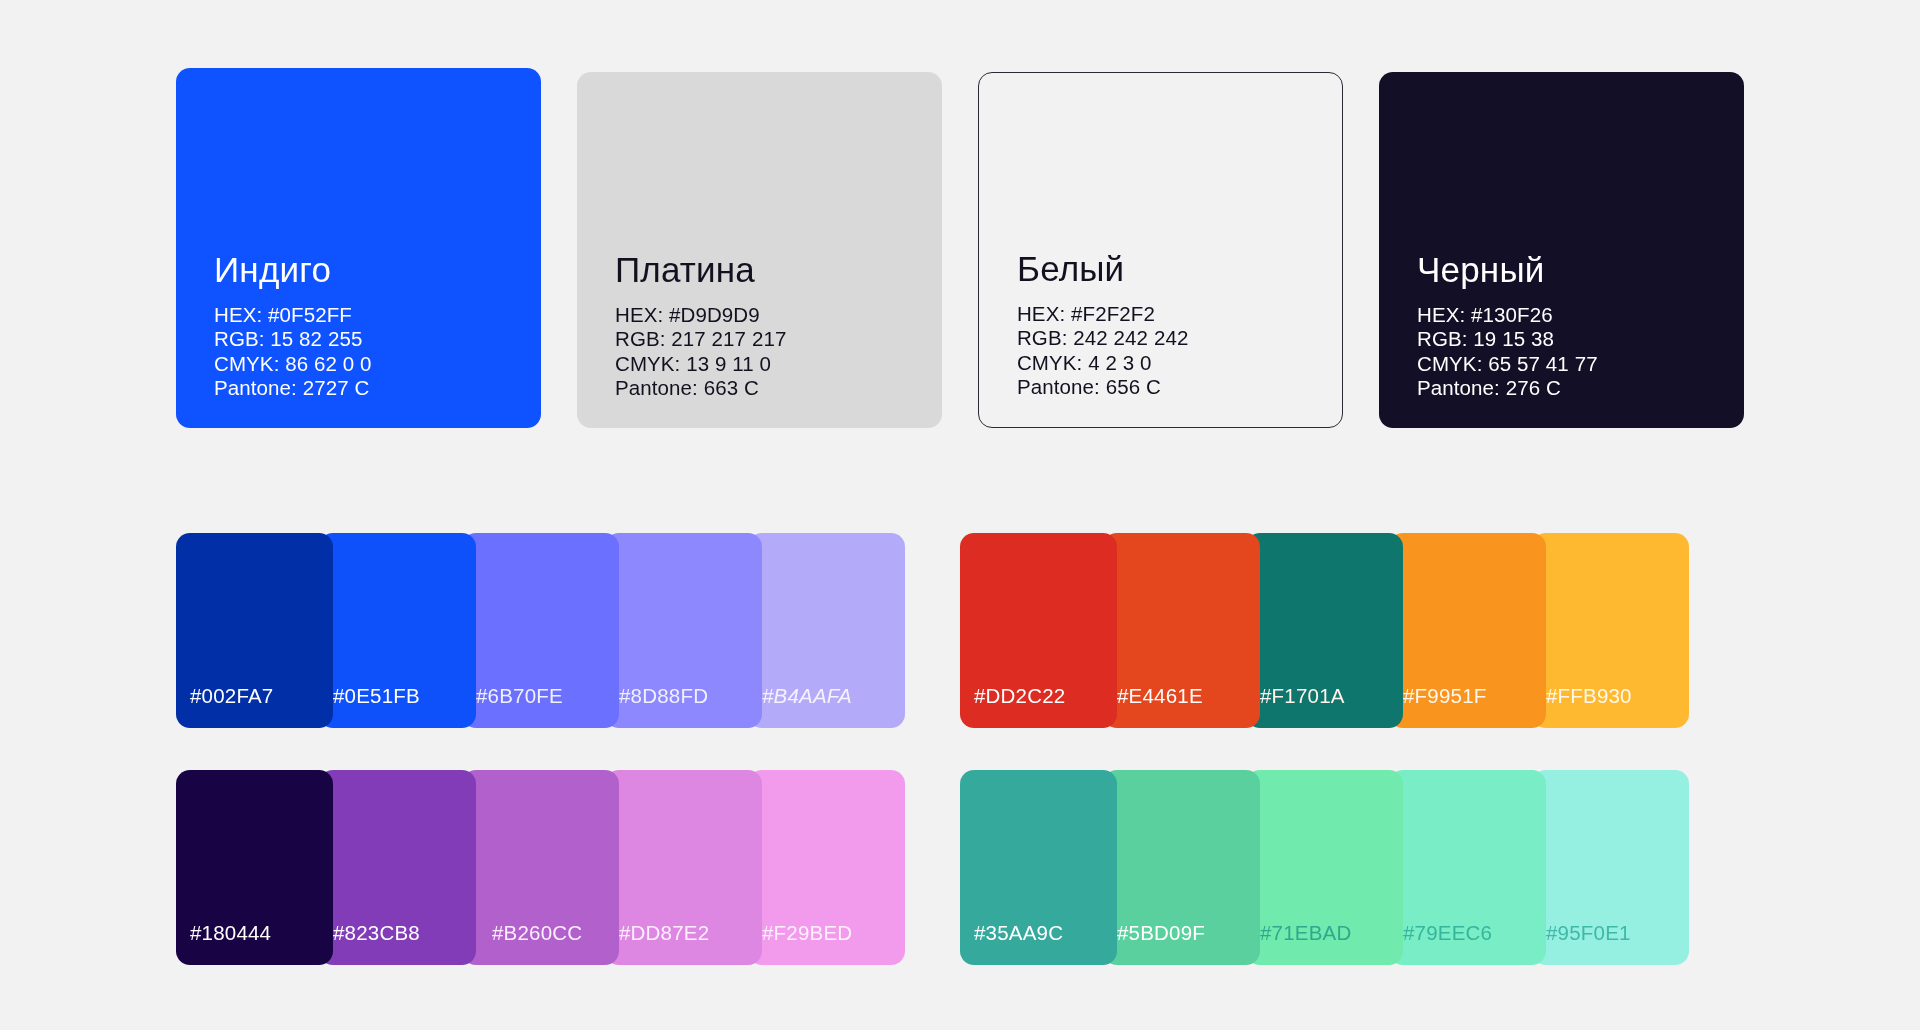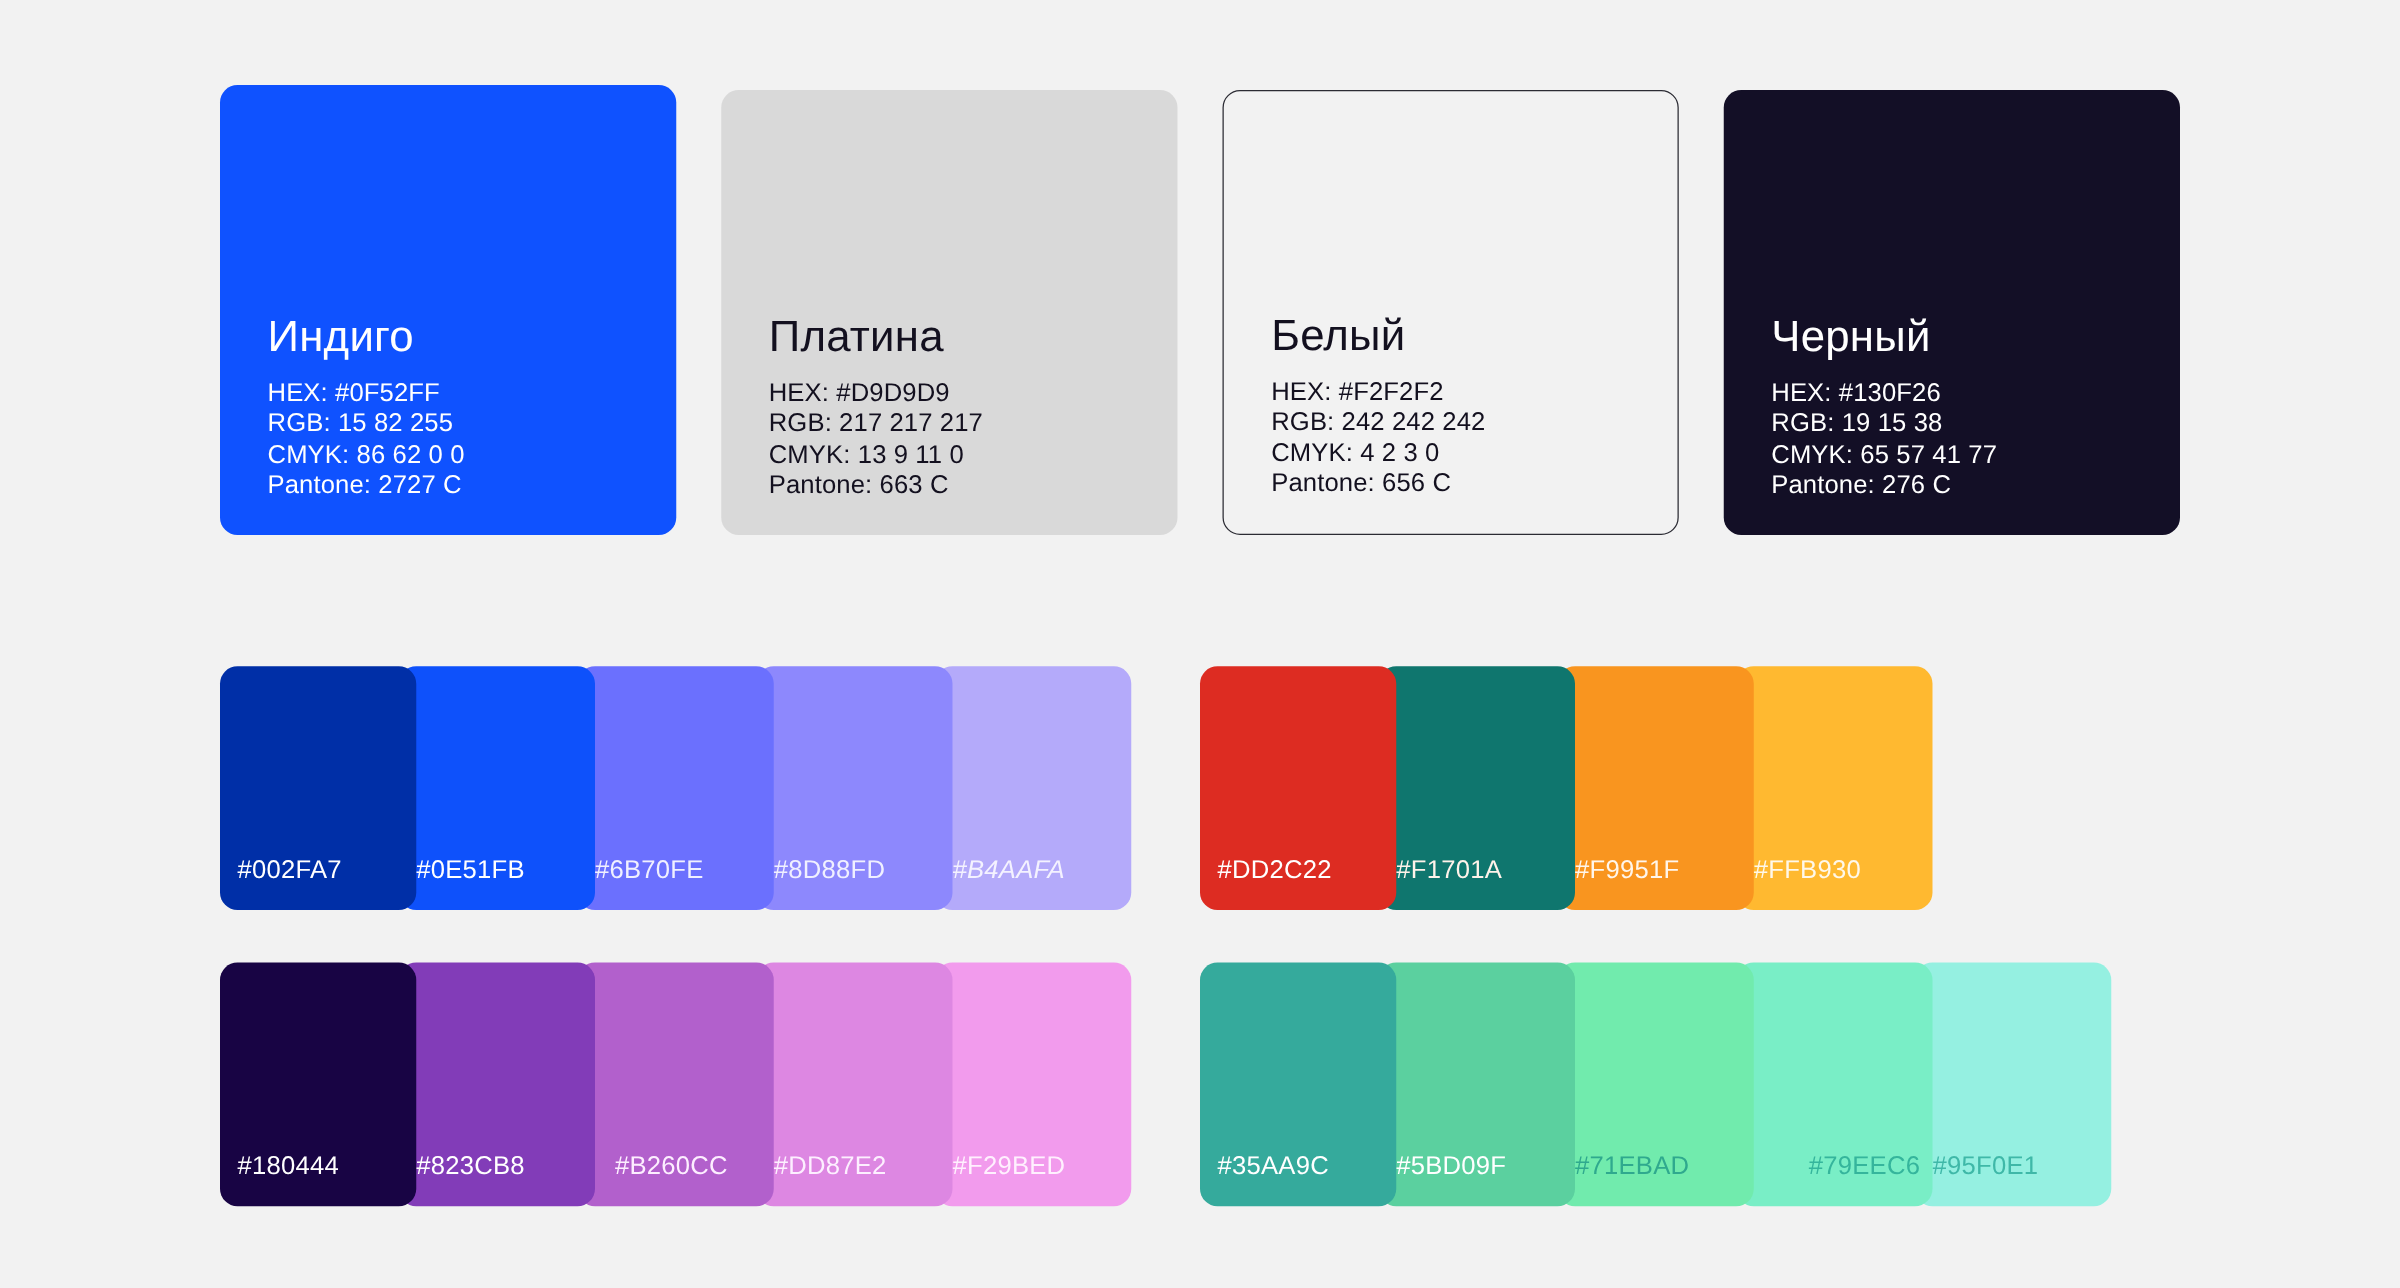--- a/index.html
+++ b/index.html
@@ -187,20 +187,23 @@
             <span class="swatch-label" style="color: rgb(240, 240, 255);">#8D88FD</span>
           </div>
           <div class="swatch" style="background: rgb(180, 170, 250);">
             <span class="swatch-label" style="color: rgb(244, 242, 255); font-style: italic;">#B4AAFA</span>
           </div>
         </div>
         <div class="ramp ramp-right">
           <div class="swatch" style="background: rgb(221, 44, 34);">
             <span class="swatch-label" style="color: rgb(255, 255, 255);">#DD2C22</span>
           </div>
+          <div class="swatch" style="background: rgb(228, 70, 30);">
+            <span class="swatch-label" style="color: rgb(255, 255, 255);">#E4461E</span>
+          </div>
           <div class="swatch" style="background: #0f766e;">
             <span class="swatch-label" style="color: rgb(255, 243, 234);">#F1701A</span>
           </div>
           <div class="swatch" style="background: rgb(249, 149, 31);">
             <span class="swatch-label" style="color: rgb(255, 246, 236);">#F9951F</span>
           </div>
           <div class="swatch" style="background: rgb(255, 185, 48);">
             <span class="swatch-label" style="color: rgb(255, 248, 234);">#FFB930</span>
           </div>
         </div>
@@ -225,21 +228,21 @@
           <div class="swatch" style="background: rgb(53, 170, 156);">
             <span class="swatch-label" style="color: rgb(255, 255, 255);">#35AA9C</span>
           </div>
           <div class="swatch" style="background: rgb(91, 208, 159);">
             <span class="swatch-label" style="color: rgb(255, 255, 255);">#5BD09F</span>
           </div>
           <div class="swatch" style="background: rgb(113, 235, 173);">
             <span class="swatch-label" style="color: rgb(47, 169, 142);">#71EBAD</span>
           </div>
           <div class="swatch" style="background: rgb(121, 238, 198);">
-            <span class="swatch-label" style="color: rgb(53, 181, 156); padding-left: 44px;">#79EEC6</span>
+            <span class="swatch-label" style="color: rgb(53, 181, 156);">#79EEC6</span>
           </div>
           <div class="swatch" style="background: rgb(149, 240, 225);">
             <span class="swatch-label" style="color: rgb(63, 184, 168);">#95F0E1</span>
           </div>
         </div>
       </div>
   </div>
 
 </div>
 

